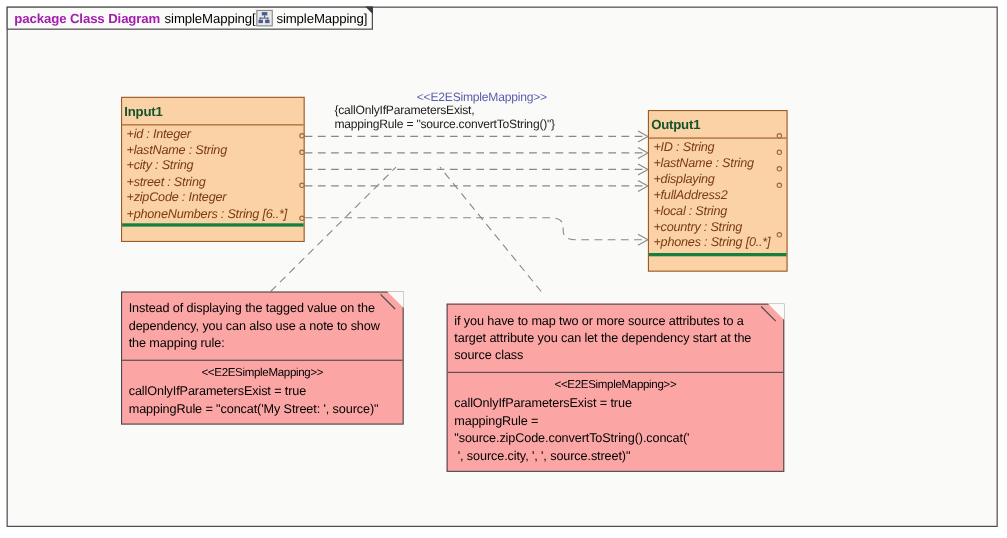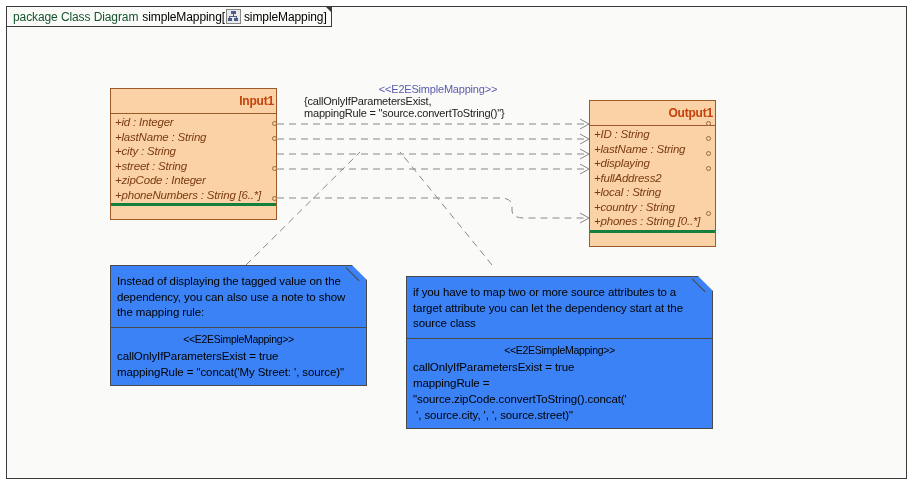--- a/index.html
+++ b/index.html
@@ -38,22 +38,22 @@
     border: 1px solid #3b3b3b;
     background: #fafbf8;
     display: flex;
     align-items: center;
     padding: 0 4px 0 6px;
     white-space: nowrap;
     z-index: 6;
   }
   .pkg-tab .kw {
     font-size: 12px;
-    font-weight: normal;
-    color: #14532d;
+    font-weight: bold;
+    color: #a21caf;
     letter-spacing: -0.1px;
   }
   .pkg-tab .nm {
     font-size: 12px;
     color: #000;
     margin-left: 4px;
     letter-spacing: -0.1px;
   }
   .pkg-tab .br {
     font-size: 12px;
@@ -92,24 +92,24 @@
 
   
   .umlclass {
     position: absolute;
     box-sizing: border-box;
     border: 1px solid #9a5a2a;
     background: #fbd2a5;
     z-index: 4;
   }
   .umlclass .cname {
-    text-align: right;
+    text-align: left;
     font-size: 12px;
     font-weight: bold;
-    color: #c2410c;
+    color: #14532d;
     padding: 5px 2px 5px 2px;
     border-bottom: 1px solid #9a5a2a;
     letter-spacing: -0.2px;
   }
   .umlclass .attrs {
     border-bottom: 3px solid #15803d;
     padding: 1px 0 1px 0;
     font-style: italic;
   }
   .umlclass .attr {
@@ -154,21 +154,21 @@
     font-size: 11px;
     color: #222;
     letter-spacing: -0.2px;
   }
 
   
   .note {
     position: absolute;
     box-sizing: border-box;
     border: 1px solid #4a4a4a;
-    background: #3b82f6;
+    background: #fca5a5;
     z-index: 4;
   }
   .note .fold {
     position: absolute;
     right: -1px;
     top: -1px;
     width: 0;
     height: 0;
     border-left: 15px solid transparent;
     border-top: 15px solid #fafbf8;

